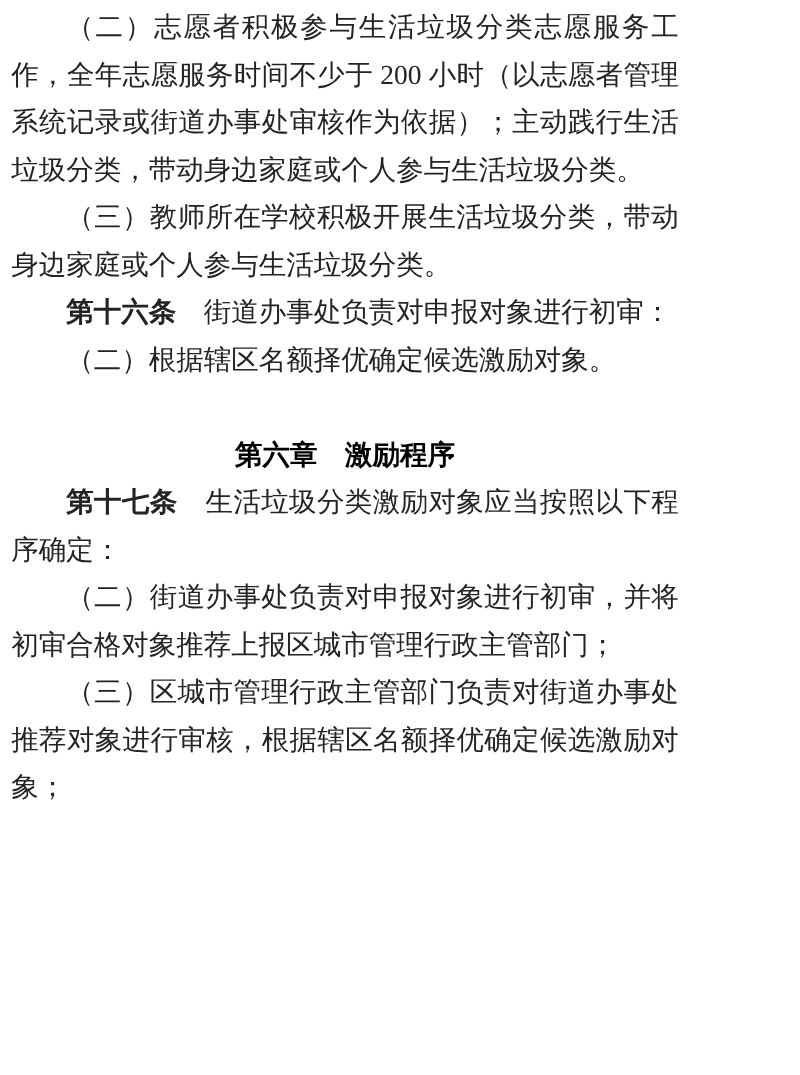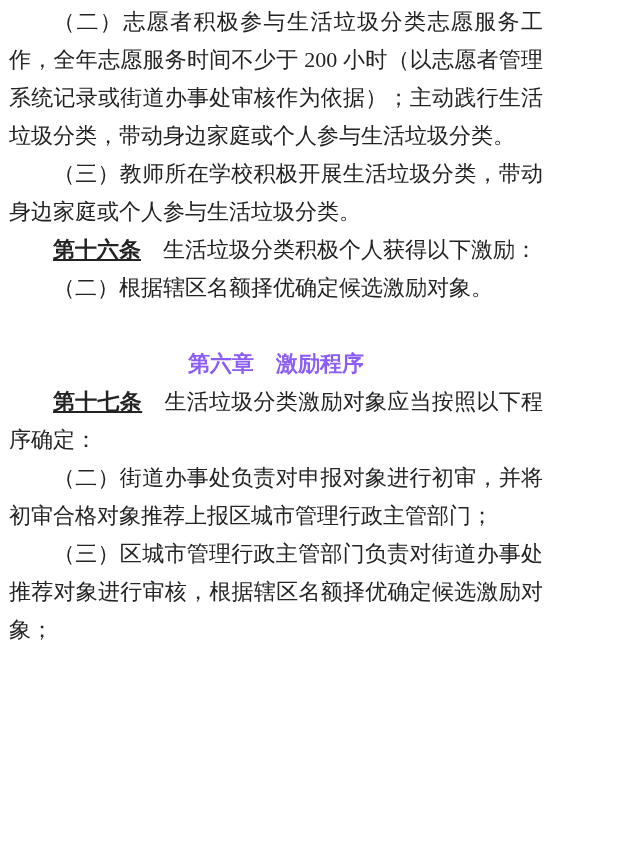--- a/index.html
+++ b/index.html
@@ -23,43 +23,42 @@
     font-size: 22px;
     line-height: 38px;
     text-align: justify;
   }
   .para {
     margin: 0;
     text-indent: 2em;
   }
   .article-lead {
     font-weight: bold;
-    text-decoration: underline;
   }
   .chapter-heading {
     margin: 38px 0 0 0;
     font-size: 22px;
     line-height: 38px;
     font-weight: bold;
     text-align: center;
     text-indent: 0;
-    color: #8b5cf6;
+    color: #000000;
   }
 </style>
 </head>
 <body>
 
 <div class="page">
 
   <p class="para">（二）志愿者积极参与生活垃圾分类志愿服务工作，全年志愿服务时间不少于 200 小时（以志愿者管理系统记录或街道办事处审核作为依据）；主动践行生活垃圾分类，带动身边家庭或个人参与生活垃圾分类。</p>
 
   <p class="para">（三）教师所在学校积极开展生活垃圾分类，带动身边家庭或个人参与生活垃圾分类。</p>
 
 
-  <p class="para"><span class="article-lead">第十六条</span><span>　生活垃圾分类积极个人获得以下激励：</span></p>
+  <p class="para"><span class="article-lead">第十六条</span><span>　街道办事处负责对申报对象进行初审：</span></p>
 
 
   <p class="para">（二）根据辖区名额择优确定候选激励对象。</p>
 
   <h2 class="chapter-heading">第六章　激励程序</h2>
 
   <p class="para"><span class="article-lead">第十七条</span><span>　生活垃圾分类激励对象应当按照以下程序确定：</span></p>
 
 
   <p class="para">（二）街道办事处负责对申报对象进行初审，并将初审合格对象推荐上报区城市管理行政主管部门；</p>

